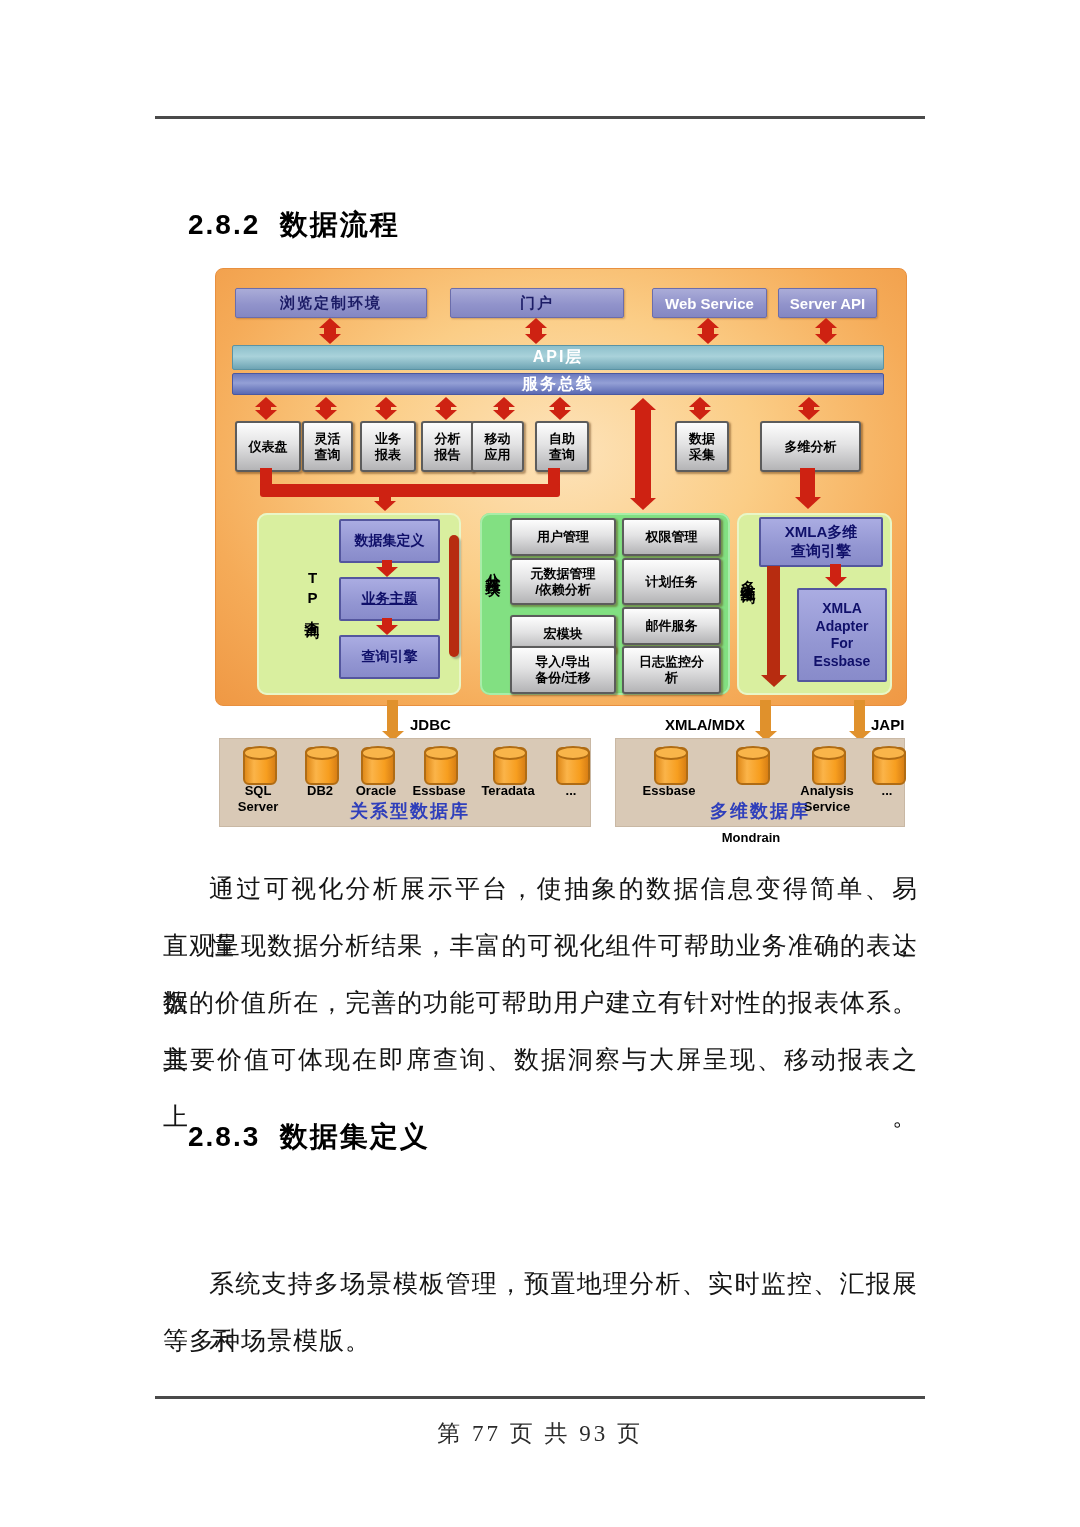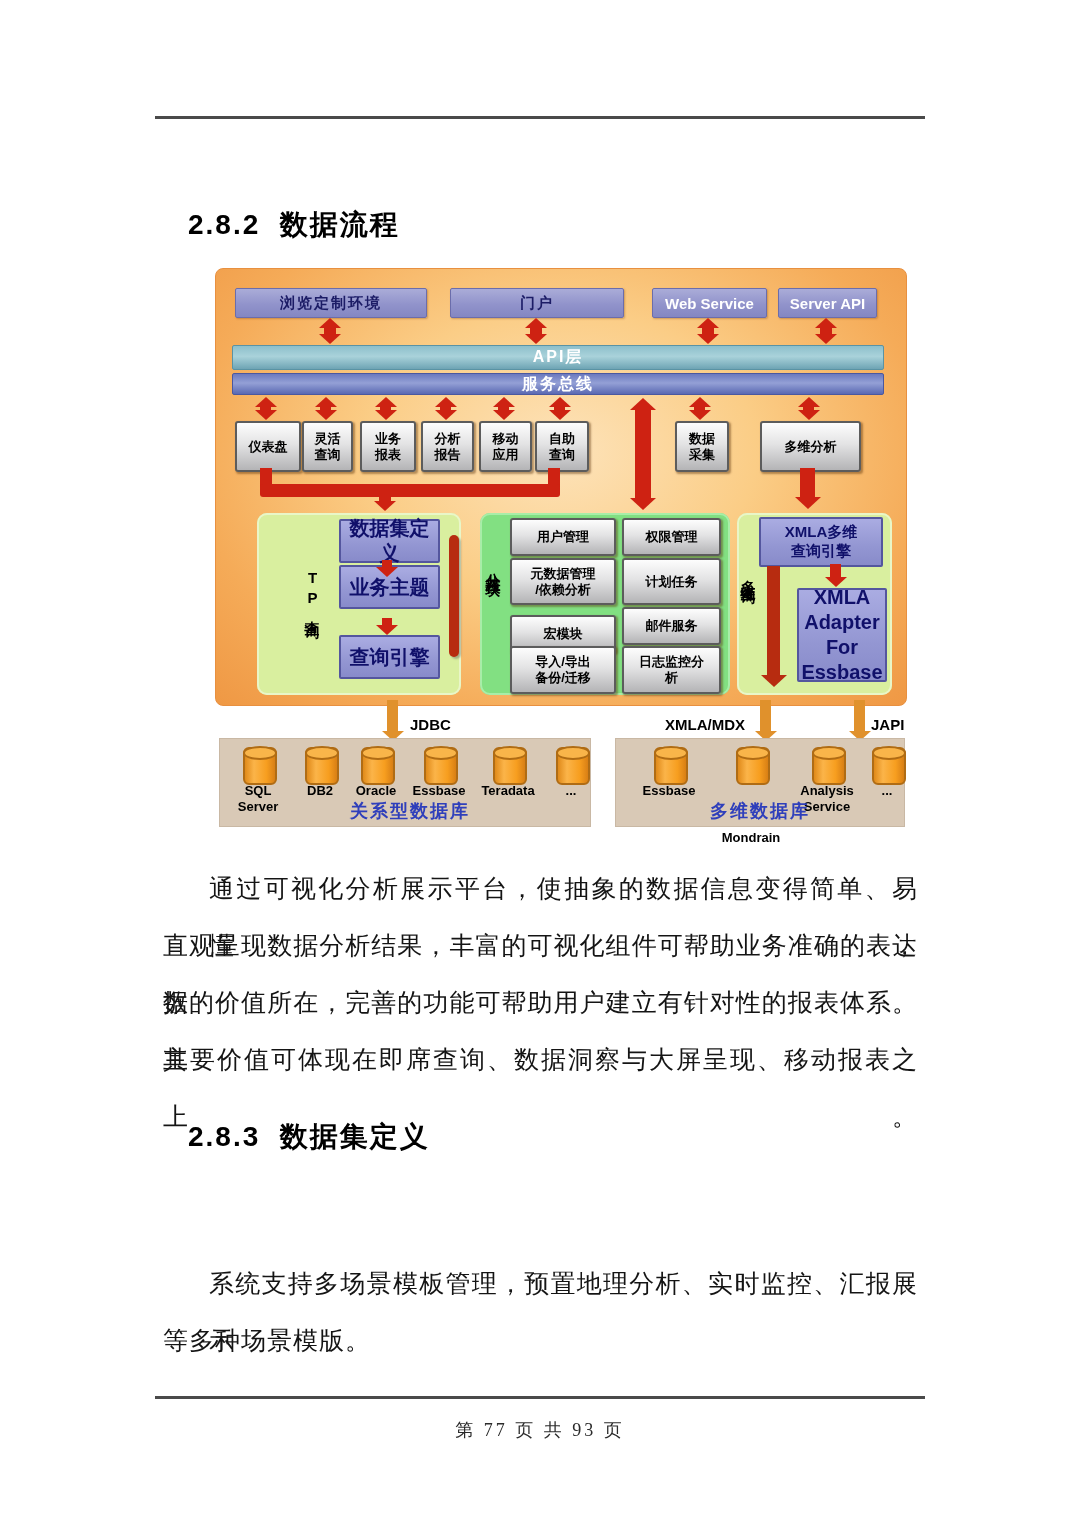--- a/index.html
+++ b/index.html
@@ -10,21 +10,21 @@
   .hdrtxt{font-size:16px;color:#2b2b2b;letter-spacing:2px;}
   .h1{font-family:"Liberation Sans","DejaVu Sans",sans-serif;font-weight:bold;font-size:28px;
       color:#000;white-space:pre-wrap;letter-spacing:2px;}
   .h3{font-family:"Liberation Sans","DejaVu Sans",sans-serif;font-weight:bold;font-size:24px;
       color:#000;white-space:pre-wrap;letter-spacing:1px;}
   .bodypara{font-size:25px;color:#141414;}
   .bodypara .ln{height:57px;line-height:57px;text-align:justify;text-align-last:justify;
       letter-spacing:1px;}
   .bodypara .ln.indent{padding-left:46px;}
   .bodypara .ln.plain{text-align:left;text-align-last:left;}
-  .ftrtxt{font-size:18px;color:#2b2b2b;letter-spacing:3px;}
+  .ftrtxt{font-size:23px;color:#2b2b2b;letter-spacing:3px;}
 
   
   .diagram{position:absolute;left:215px;top:268px;width:690px;height:557px;
       font-family:"Liberation Sans","DejaVu Sans",sans-serif;}
   .orange-panel{position:absolute;left:0;top:0;width:690px;height:436px;border-radius:8px;
       background:radial-gradient(ellipse at 50% 42%,#fde3ba 0%,#fbcd86 40%,#f5ab58 75%,#ef9844 100%);
       border:1px solid #e89040;}
   .tbox{position:absolute;display:flex;align-items:center;justify-content:center;
       background:linear-gradient(180deg,#aaacd8 0%,#9193cb 55%,#8487c2 100%);
       border:1px solid #6b6dab;border-radius:2px;box-shadow:1px 1px 2px rgba(120,70,20,.35);}
@@ -39,21 +39,21 @@
       border:2px solid #5c5c5c;border-radius:3px;box-shadow:1.5px 1.5px 2px rgba(90,50,10,.45);
       color:#000;font-weight:bold;font-size:13px;line-height:1.2;white-space:pre-line;}
   .panel{position:absolute;top:245px;height:182px;border-radius:10px;}
   .panel.lite{background:#d9ef9f;box-shadow:inset 0 0 0 2px #e9f6c8;}
   .panel.grn{background:#82e082;box-shadow:inset 0 0 0 2px #a8eda8;}
   .vtitle{position:absolute;writing-mode:vertical-rl;text-orientation:upright;
       color:#000;font-weight:bold;font-size:15px;letter-spacing:3px;line-height:1;}
   .pbox{position:absolute;display:flex;align-items:center;justify-content:center;text-align:center;
       background:linear-gradient(180deg,#aaace2 0%,#9396d2 60%,#888bca 100%);
       border:2px solid #54569e;border-radius:2px;
-      color:#10106a;font-weight:bold;font-size:20px;line-height:1.25;white-space:pre-line;}
+      color:#10106a;font-weight:bold;font-size:14px;line-height:1.25;white-space:pre-line;}
   .pbox.eng{font-size:15px;}
   
   .dblv,.dnv{position:absolute;background:currentColor;}
   .dblv::before{content:"";position:absolute;top:-9px;left:50%;transform:translateX(-50%);
       border:11px solid transparent;border-top:none;border-bottom:10px solid currentColor;}
   .dblv::after,.dnv::after{content:"";position:absolute;bottom:-9px;left:50%;transform:translateX(-50%);
       border:11px solid transparent;border-bottom:none;border-top:10px solid currentColor;}
   .big.dblv::before{top:-11px;border-width:13px;border-bottom-width:12px;}
   .big.dblv::after,.big.dnv::after{bottom:-11px;border-width:13px;border-top-width:12px;}
   .red{color:#ce2212;}
@@ -109,39 +109,39 @@
 
     <div class="dblv big red" style="left:420px;top:141px;width:16px;height:90px;"></div>
 
     <div class="abox" style="left:20px;top:153px;width:62px;height:47px;">仪表盘</div>
     <div class="abox" style="left:87px;top:153px;width:47px;height:47px;">灵活
 查询</div>
     <div class="abox" style="left:145px;top:153px;width:52px;height:47px;">业务
 报表</div>
     <div class="abox" style="left:206px;top:153px;width:49px;height:47px;">分析
 报告</div>
-    <div class="abox" style="left:264px;top:153px;width:49px;height:47px;">移动
+    <div class="abox" style="left:256px;top:153px;width:49px;height:47px;">移动
 应用</div>
     <div class="abox" style="left:320px;top:153px;width:50px;height:47px;">自助
 查询</div>
     <div class="abox" style="left:460px;top:153px;width:50px;height:47px;">数据
 采集</div>
     <div class="abox" style="left:545px;top:153px;width:97px;height:47px;">多维分析</div>
 
     <div class="redblk" style="left:45px;top:200px;width:12px;height:19px;"></div>
     <div class="redblk" style="left:333px;top:200px;width:12px;height:19px;"></div>
     <div class="redblk" style="left:45px;top:216px;width:300px;height:13px;border-radius:3px;"></div>
     <div class="dnv red" style="left:164px;top:227px;width:12px;height:7px;"></div>
 
     <div class="dnv big red" style="left:585px;top:200px;width:15px;height:30px;"></div>
 
     <div class="panel lite" style="left:42px;width:204px;">
       <div class="vtitle" style="left:48px;top:56px;">TP查询</div>
       <div class="pbox" style="left:82px;top:6px;width:97px;height:40px;">数据集定义</div>
-      <div class="pbox" style="left:82px;top:52px;width:97px;height:40px;">业务主题</div>
+      <div class="pbox" style="left:82px;top:64px;width:97px;height:40px;text-decoration:underline;">业务主题</div>
       <div class="pbox" style="left:82px;top:122px;width:97px;height:40px;">查询引擎</div>
       <div class="dnv red" style="left:125px;top:47px;width:10px;height:8px;"></div>
       <div class="dnv red" style="left:125px;top:105px;width:10px;height:8px;"></div>
       <div class="redbar" style="left:192px;top:22px;width:10px;height:122px;"></div>
     </div>
 
     <div class="panel grn" style="left:265px;width:250px;">
       <div class="vtitle" style="left:6px;top:48px;">公共模块</div>
       <div class="abox" style="left:30px;top:5px;width:102px;height:34px;">用户管理</div>
       <div class="abox" style="left:30px;top:45px;width:102px;height:43px;">元数据管理

